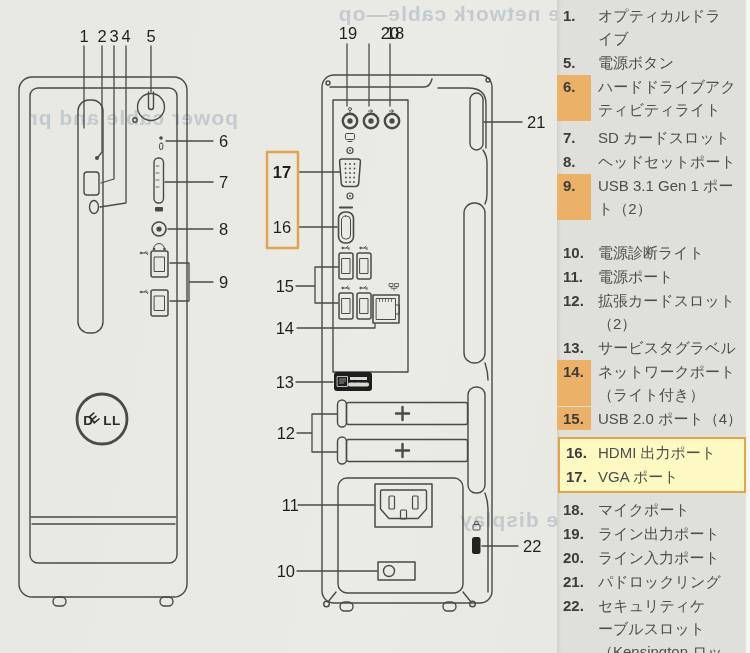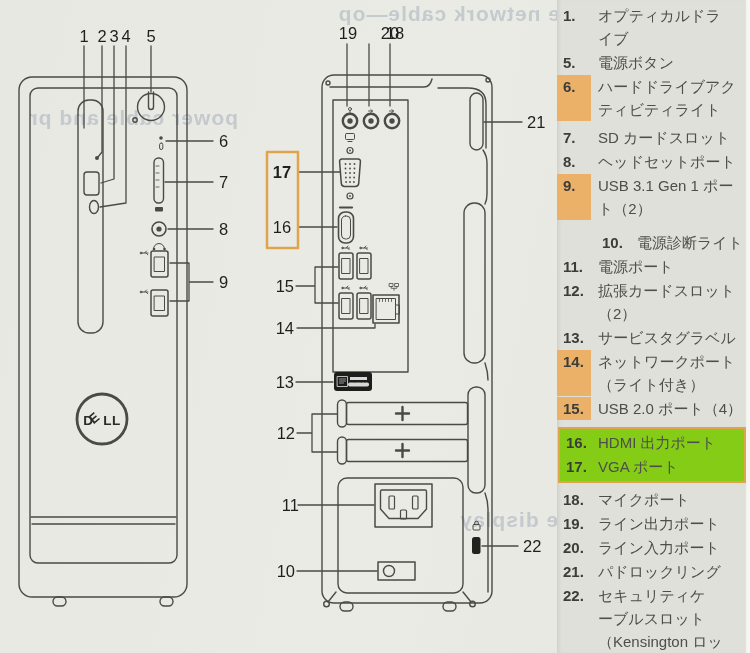--- a/index.html
+++ b/index.html
@@ -21,23 +21,23 @@
   
   #legend{position:absolute;left:557px;top:0;width:193px;height:653px;
           background:#dfe0da;box-sizing:border-box;padding-top:4px;
           box-shadow:inset 3px 0 4px -2px rgba(0,0,0,.10), inset -4px 0 3px -1px rgba(255,255,255,.55);}
   .lg-item{display:flex;margin-bottom:1px;font-size:15px;line-height:23px;}
   .lg-item .num{width:34px;box-sizing:border-box;padding-left:6px;
                 font-weight:bold;color:#3c3c38;flex:none;}
   .lg-item .txt{flex:1;padding-left:7px;color:#4e4e4a;}
   .lg-item.hl .num{background:#ecb169;}
   .lg-item.gap-sm{margin-top:5px;}
-  .lg-item.gap-lg{margin-top:11px;padding-left:39px;}
+  .lg-item.gap-lg{margin-top:21px;}
   .legend-box{border:2px solid #dfa54e;margin:7px 4px 5px 1px;padding:2px 0;
-              background:#84cc16;}
+              background:#fef9c3;}
   .legend-box .lg-item .num{width:31px;}
   .edge-r{position:absolute;right:0;top:0;width:4px;height:653px;
           background:rgba(252,252,249,.6);}
 </style>
 </head>
 <body>
 
 <div id="page">
 
   <div>

